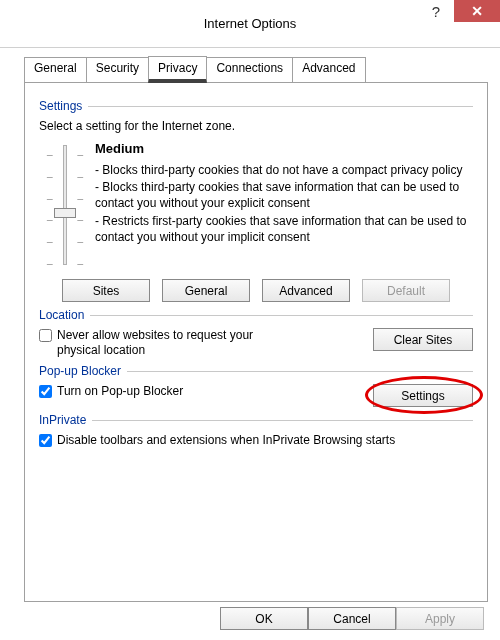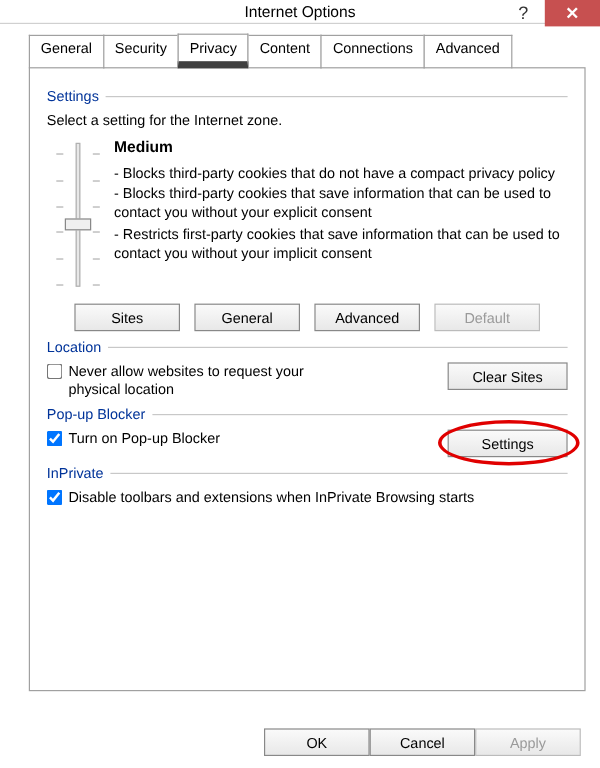--- a/index.html
+++ b/index.html
@@ -7,21 +7,21 @@
     margin: 0;
     font-family: "Segoe UI", Tahoma, sans-serif;
     font-size: 12px;
     background: #fff;
     color: #000;
     width: 500px;
     height: 640px;
     position: relative;
   }
   .titlebar {
-    height: 20px;
+    height: 48px;
     background: #fff;
     display: flex;
     align-items: center;
     position: relative;
     border-bottom: 1px solid #d0d0d0;
     text-align: center;
   }
   .titlebar-title {
     position: absolute;
     left: 50%;
@@ -75,21 +75,21 @@
     position: relative;
     top: 1px;
     cursor: default;
   }
   .tab.active {
     background: #fff;
     top: 0;
     padding-top: 4px;
     padding-bottom: 4px;
     z-index: 2;
-    border-bottom: 6px solid #404040;
+    border-bottom: 4px solid #404040;
     margin-bottom: -1px;
   }
   .tabpanel {
     border: 1px solid #a0a0a0;
     padding: 10px 14px 14px 14px;
     min-height: 520px;
     position: relative;
   }
   .grouplabel {
     display: flex;
@@ -236,21 +236,20 @@
         <span>✕</span>
       </div>
   </div>
 </div>
 
 <div class="content">
   <div class="tabstrip">
     <div class="tab">General</div>
     <div class="tab">Security</div>
     <div class="tab active">Privacy</div>
-    <div class="tab">Content</div>
     <div class="tab">Connections</div>
     <div class="tab">Advanced</div>
   </div>
 
   <div class="tabpanel">
 
     <div class="grouplabel">
       <span class="lbl">Settings</span>
       <div class="line"></div>
     </div>

